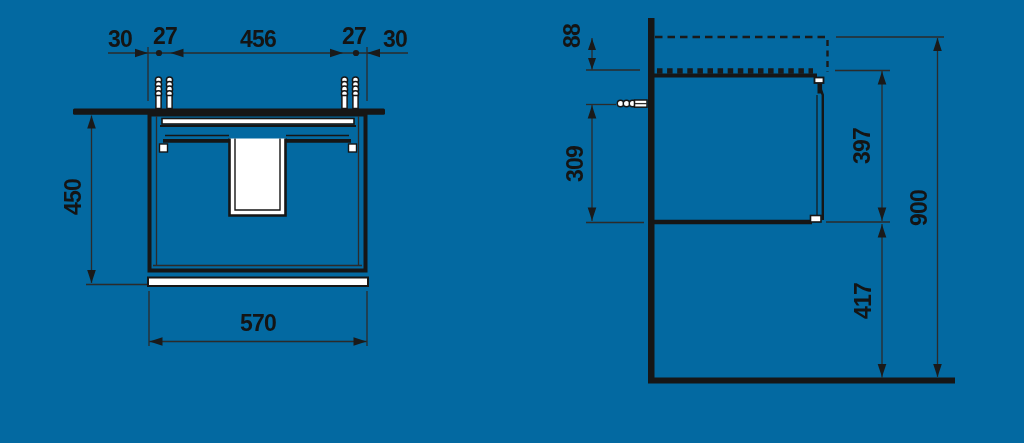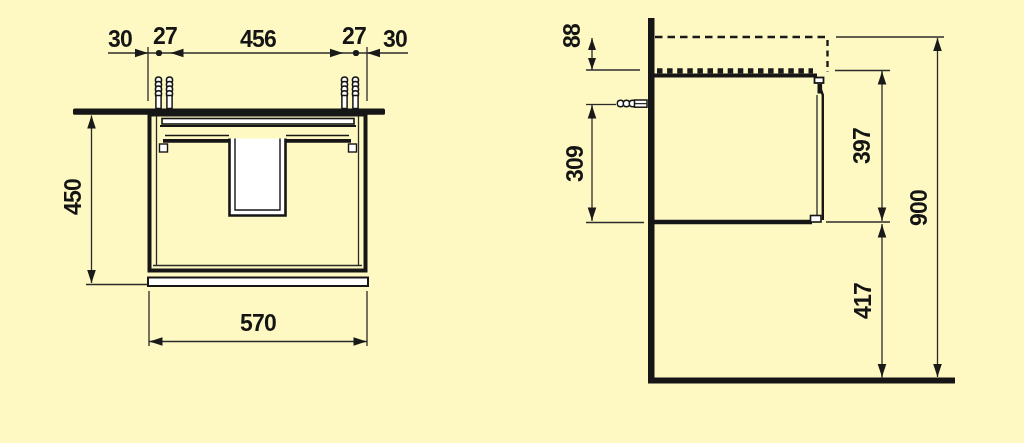--- a/index.html
+++ b/index.html
@@ -1,16 +1,16 @@
 <!DOCTYPE html>
 <html><head>
 <meta charset="utf-8">
 <style>
   html,body{margin:0;padding:0;background:#ffffff;}
-  .canvas{position:relative;width:1024px;height:443px;background:#fef9c3;overflow:hidden;
+  .canvas{position:relative;width:1024px;height:443px;background:#0369a1;overflow:hidden;
           font-family:"Liberation Sans",sans-serif;}
   svg{display:block;}
   svg text{font-family:"Liberation Sans",sans-serif;font-weight:700;font-size:23px;
            fill:#141414;letter-spacing:-0.8px;}
   .struct{stroke:#161616;fill:none;}
   .fillstruct{fill:#161616;stroke:none;}
   .whitebox{fill:#ffffff;stroke:#161616;}
   .dim{stroke:#2b2b2b;stroke-width:1.3;fill:none;}
   .arr{fill:#1a1a1a;stroke:none;}
   .dot{fill:#1a1a1a;stroke:none;}

